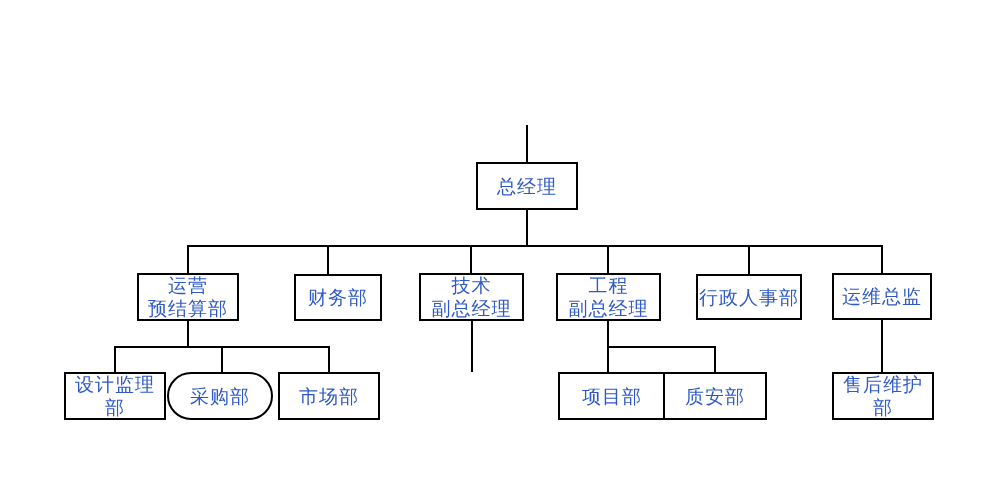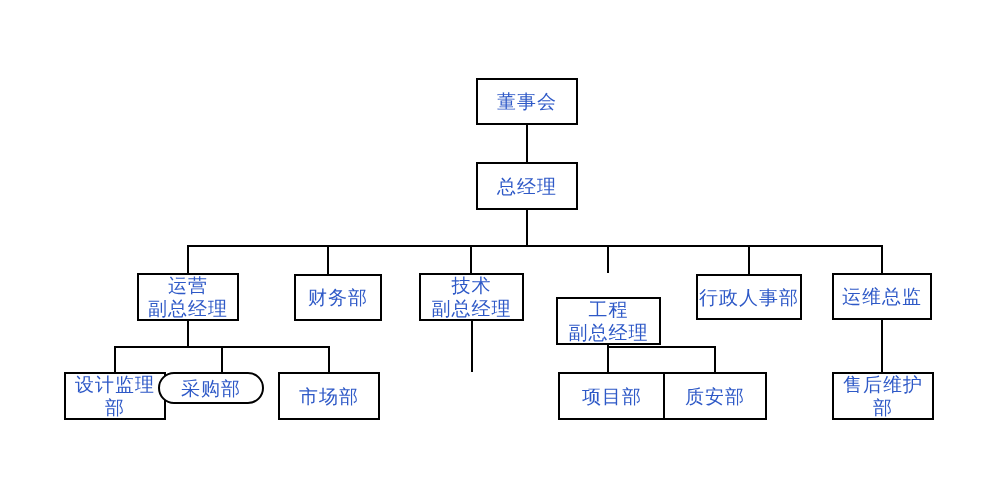--- a/index.html
+++ b/index.html
@@ -32,26 +32,26 @@
   }
 
   
   #n-board { left: 476px; top: 78px;  width: 102px; height: 47px; }
   
   #n-gm    { left: 476px; top: 162px; width: 102px; height: 48px; }
   
   #n-ops     { left: 137px; top: 273px; width: 102px; height: 48px; }
   #n-finance { left: 294px; top: 274px; width: 88px; height: 47px; }
   #n-tech    { left: 419px; top: 273px; width: 105px; height: 48px; }
-  #n-eng     { left: 556px; top: 273px; width: 105px; height: 48px; margin-top: 24px; }
+  #n-eng     { left: 556px; top: 273px; width: 105px; height: 48px; }
   #n-hr      { left: 696px; top: 274px; width: 106px; height: 46px; }
   #n-om      { left: 832px; top: 273px; width: 100px; height: 47px; }
   
   #n-presettlement { left: 64px;  top: 372px; width: 102px; height: 48px; }
-  #n-purchasing    { left: 158px; top: 372px; width: 106px; height: 32px; border-radius: 24px; }
+  #n-purchasing    { left: 167px; top: 372px; width: 106px; height: 48px; border-radius: 24px; }
   #n-marketing     { left: 278px; top: 372px; width: 102px; height: 48px; }
   #n-design        { left: 421px; top: 372px; width: 103px; height: 48px; }
   #n-project       { left: 558px; top: 372px; width: 108px; height: 48px; }
   #n-quality       { left: 663px; top: 372px; width: 104px; height: 48px; }
   #n-aftersales    { left: 832px; top: 372px; width: 102px; height: 48px; }
 
   
   #l-board-gm   { left: 526px; top: 125px; width: 2px;   height: 37px; }
   #l-gm-stub    { left: 526px; top: 210px; width: 2px;   height: 35px; }
   #l-bus1       { left: 187px; top: 245px; width: 696px; height: 2px;  }
@@ -90,26 +90,25 @@
   <div class="line" id="l-bus2"></div>
   <div class="line" id="l-drop-pre"></div>
   <div class="line" id="l-drop-pur"></div>
   <div class="line" id="l-drop-mkt"></div>
   <div class="line" id="l-tech-design"></div>
   <div class="line" id="l-eng-project"></div>
   <div class="line" id="l-bus3"></div>
   <div class="line" id="l-drop-qa"></div>
   <div class="line" id="l-om-after"></div>
 
-  <div class="node" id="n-board">董事会</div>
 
   <div class="node" id="n-gm">总经理</div>
 
   <div class="node" id="n-ops">运营
-副总经理</div>
+预结算部</div>
   <div class="node" id="n-finance">财务部</div>
   <div class="node" id="n-tech">技术
 副总经理</div>
   <div class="node" id="n-eng">工程
 副总经理</div>
   <div class="node" id="n-om">运维总监</div>
   <div class="node" id="n-hr">行政人事部</div>
 
   <div class="node" id="n-presettlement">设计监理部</div>
   <div class="node" id="n-purchasing">采购部</div>

